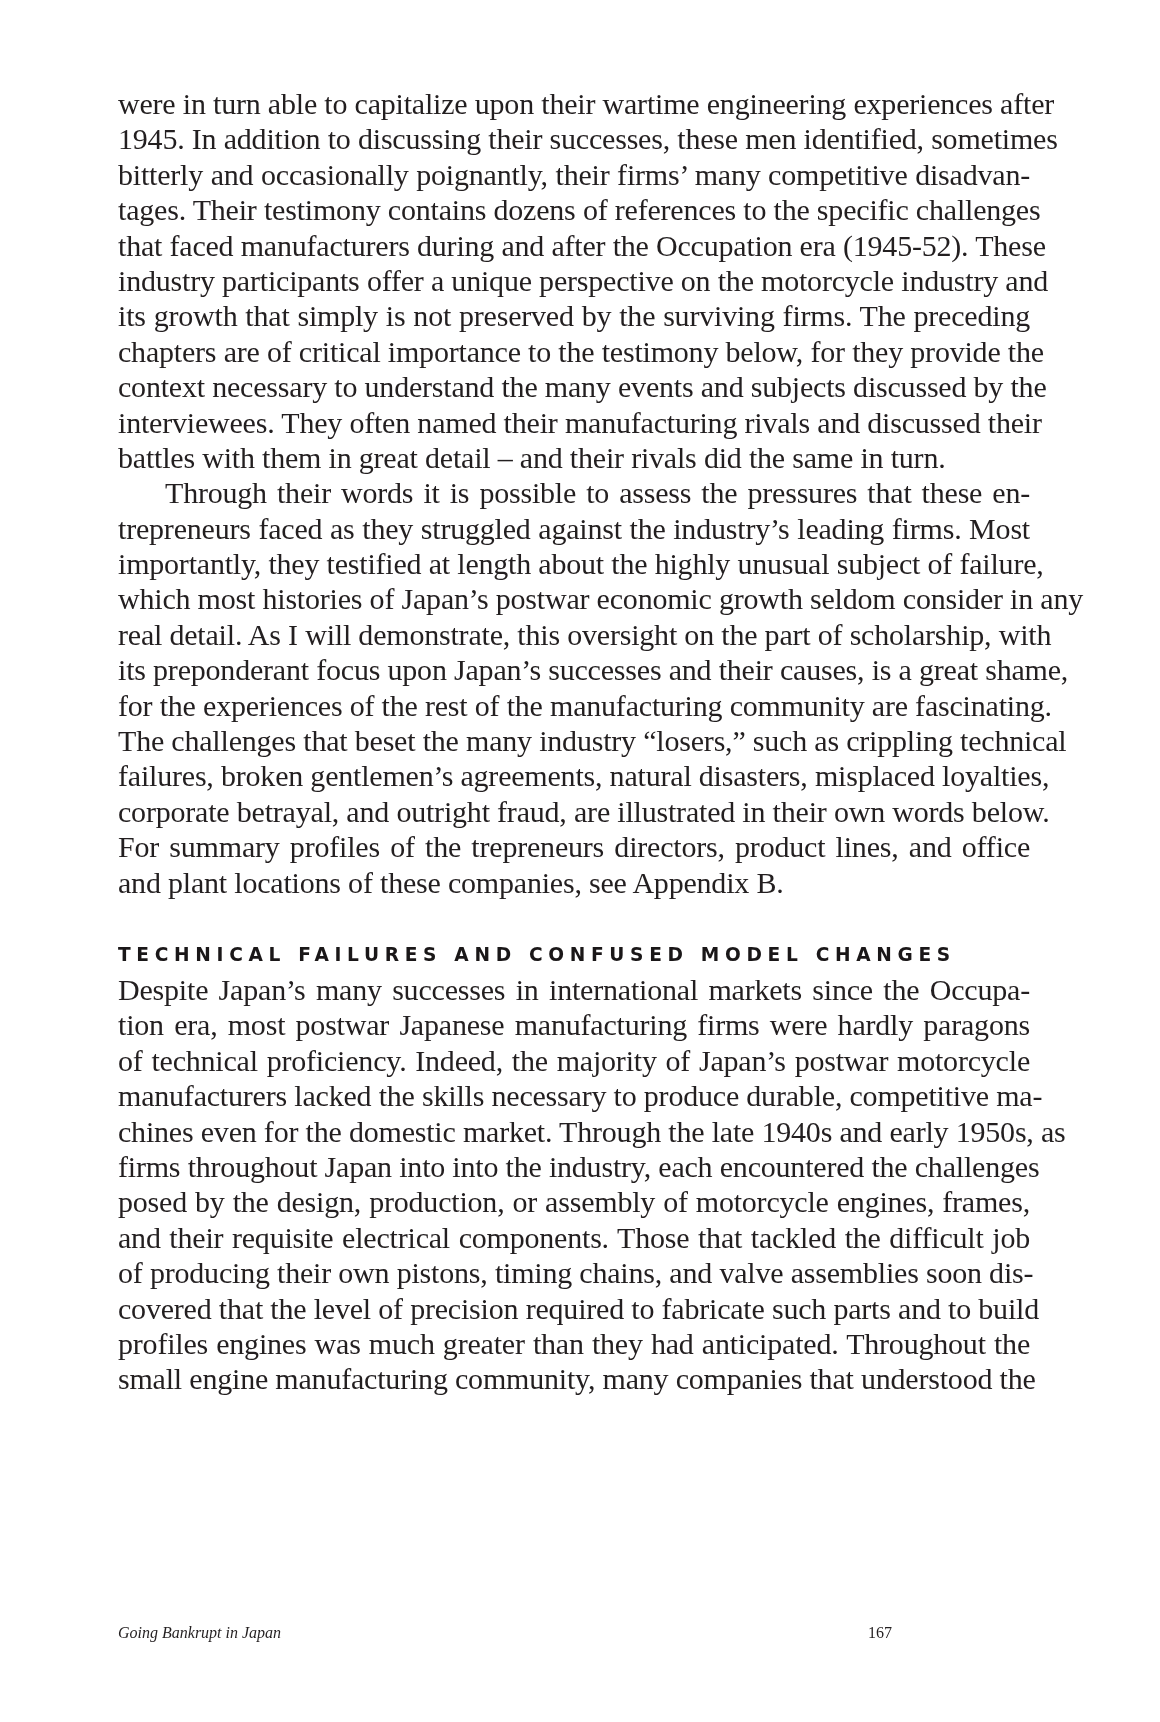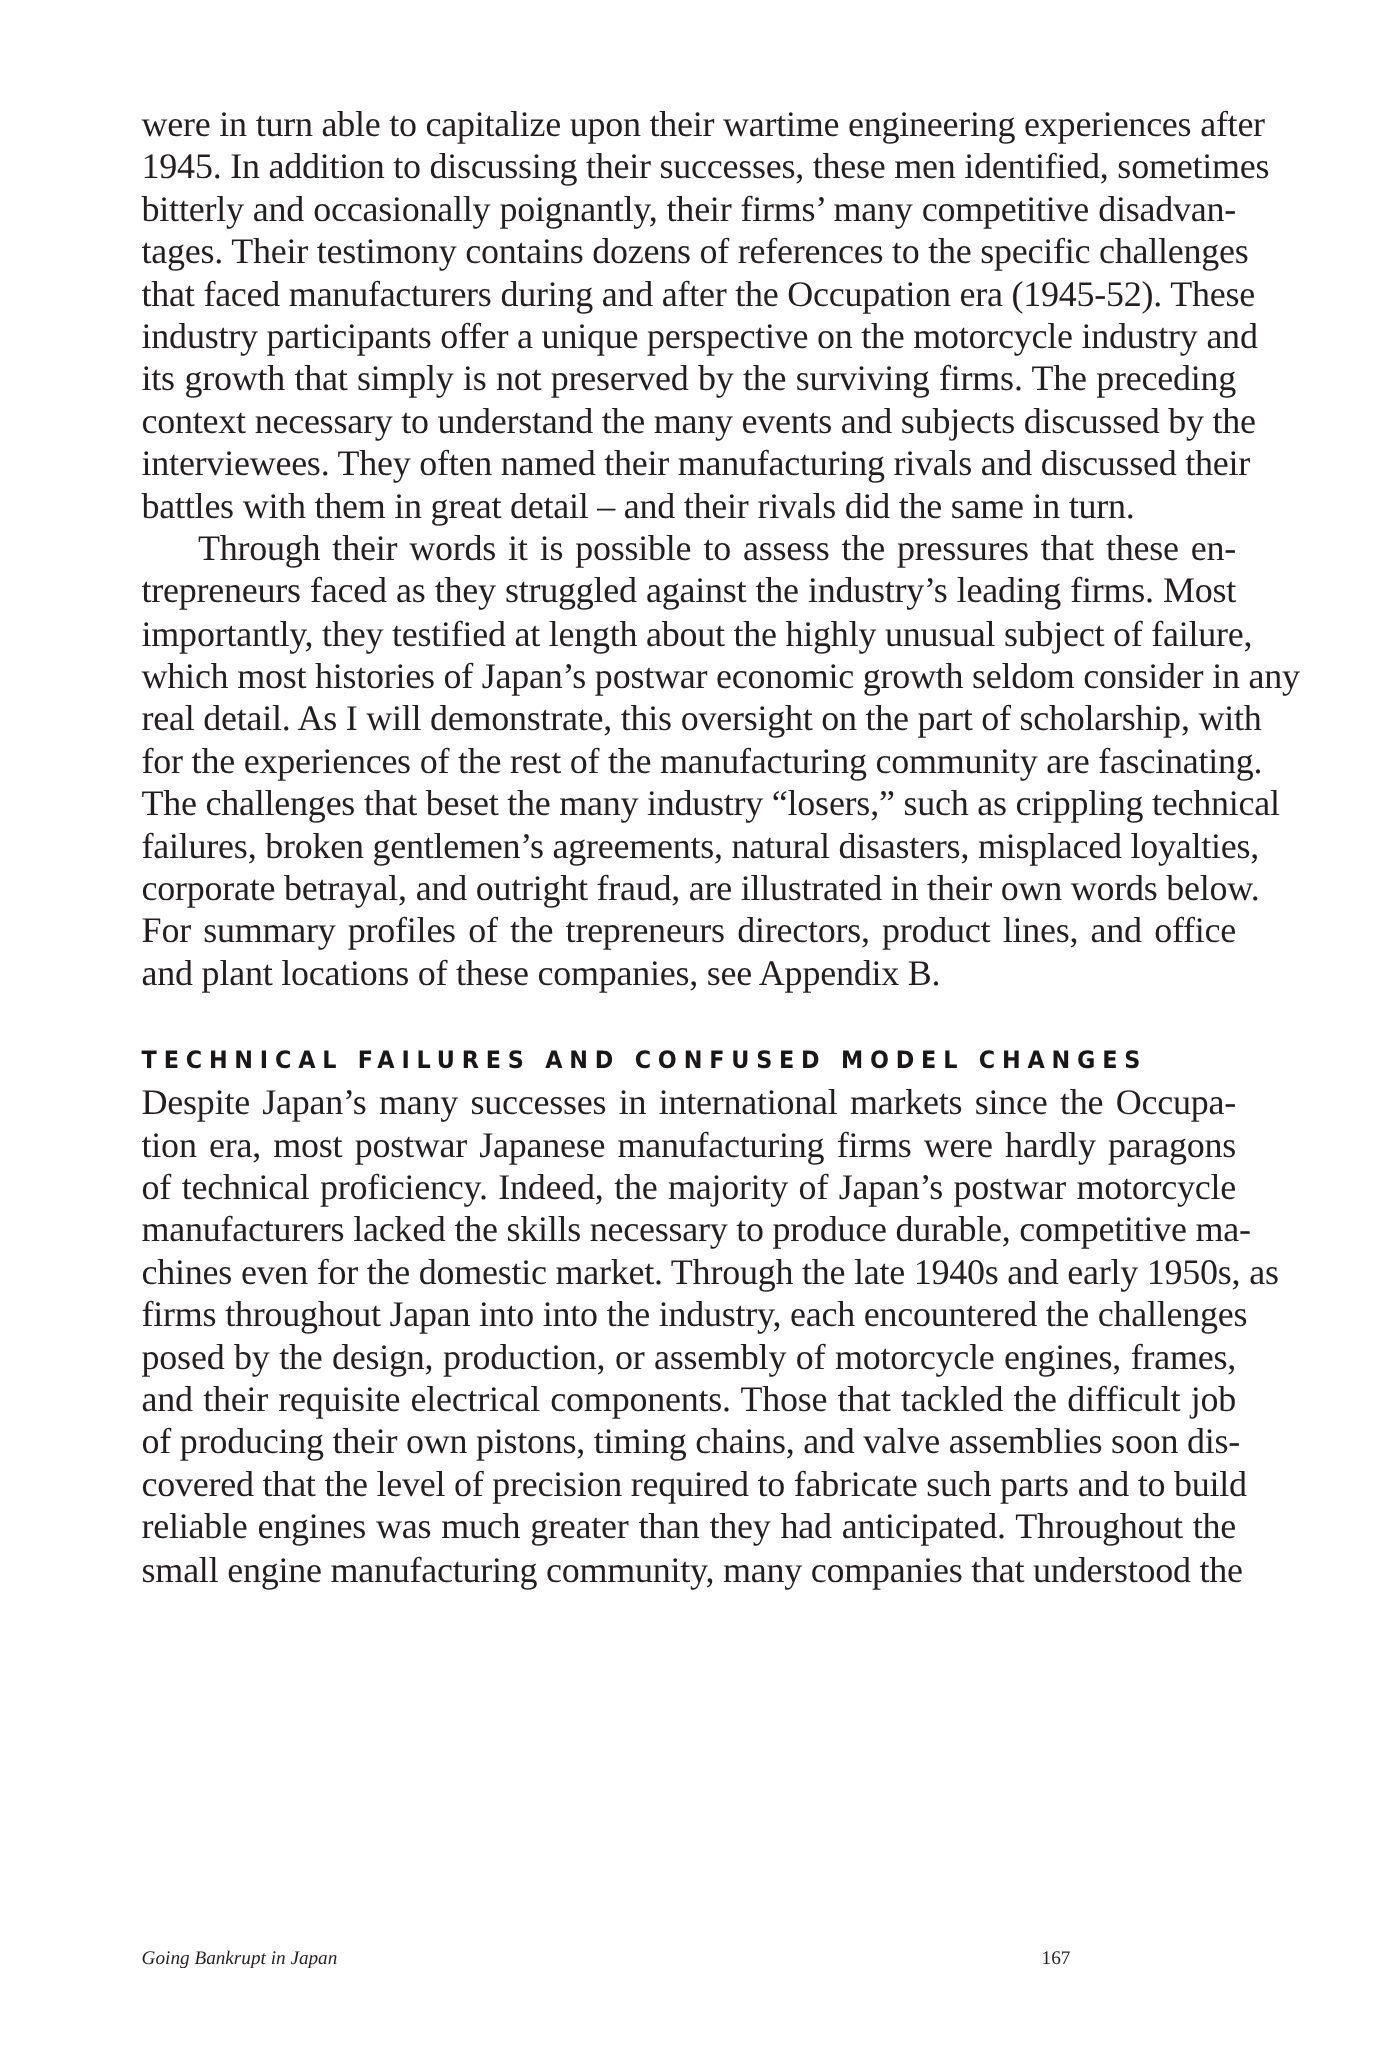--- a/index.html
+++ b/index.html
@@ -76,31 +76,33 @@
 
 <div class="page">
   <div>
     <span class="line">were in turn able to capitalize upon their wartime engineering experiences after</span>
     <span class="line">1945. In addition to discussing their successes, these men identified, sometimes</span>
     <span class="line">bitterly and occasionally poignantly, their firms’ many competitive disadvan-</span>
     <span class="line">tages. Their testimony contains dozens of references to the specific challenges</span>
     <span class="line">that faced manufacturers during and after the Occupation era (1945-52). These</span>
     <span class="line">industry participants offer a unique perspective on the motorcycle industry and</span>
     <span class="line">its growth that simply is not preserved by the surviving firms. The preceding</span>
+    <span class="line">chapters are of critical importance to the testimony below, for they provide the</span>
     <span class="line">context necessary to understand the many events and subjects discussed by the</span>
     <span class="line">interviewees. They often named their manufacturing rivals and discussed their</span>
     <span class="line last">battles with them in great detail – and their rivals did the same in turn.</span>
   </div>
 
   <div>
     <span class="line indent">Through their words it is possible to assess the pressures that these en-</span>
     <span class="line">trepreneurs faced as they struggled against the industry’s leading firms. Most</span>
     <span class="line">importantly, they testified at length about the highly unusual subject of failure,</span>
     <span class="line">which most histories of Japan’s postwar economic growth seldom consider in any</span>
     <span class="line">real detail. As I will demonstrate, this oversight on the part of scholarship, with</span>
+    <span class="line">its preponderant focus upon Japan’s successes and their causes, is a great shame,</span>
     <span class="line">for the experiences of the rest of the manufacturing community are fascinating.</span>
     <span class="line">The challenges that beset the many industry “losers,” such as crippling technical</span>
     <span class="line">failures, broken gentlemen’s agreements, natural disasters, misplaced loyalties,</span>
     <span class="line">corporate betrayal, and outright fraud, are illustrated in their own words below.</span>
     <span class="line">For summary profiles of the trepreneurs directors, product lines, and office</span>
     <span class="line last">and plant locations of these companies, see Appendix B.</span>
   </div>
 
   <div class="heading">TECHNICAL FAILURES AND CONFUSED MODEL CHANGES</div>
 
@@ -108,21 +110,21 @@
     <span class="line">Despite Japan’s many successes in international markets since the Occupa-</span>
     <span class="line">tion era, most postwar Japanese manufacturing firms were hardly paragons</span>
     <span class="line">of technical proficiency. Indeed, the majority of Japan’s postwar motorcycle</span>
     <span class="line">manufacturers lacked the skills necessary to produce durable, competitive ma-</span>
     <span class="line">chines even for the domestic market. Through the late 1940s and early 1950s, as</span>
     <span class="line">firms throughout Japan into into the industry, each encountered the challenges</span>
     <span class="line">posed by the design, production, or assembly of motorcycle engines, frames,</span>
     <span class="line">and their requisite electrical components. Those that tackled the difficult job</span>
     <span class="line">of producing their own pistons, timing chains, and valve assemblies soon dis-</span>
     <span class="line">covered that the level of precision required to fabricate such parts and to build</span>
-    <span class="line">reliable engines was much greater than they had anticipated. Throughout the</span>
+    <span class="line">profiles engines was much greater than they had anticipated. Throughout the</span>
     <span class="line">small engine manufacturing community, many companies that understood the</span>
   </div>
 </div>
 
 <div class="footer">
   <span class="title">Going Bankrupt in Japan</span>
   <span class="pageno">167</span>
 </div>
 
 </body></html>

